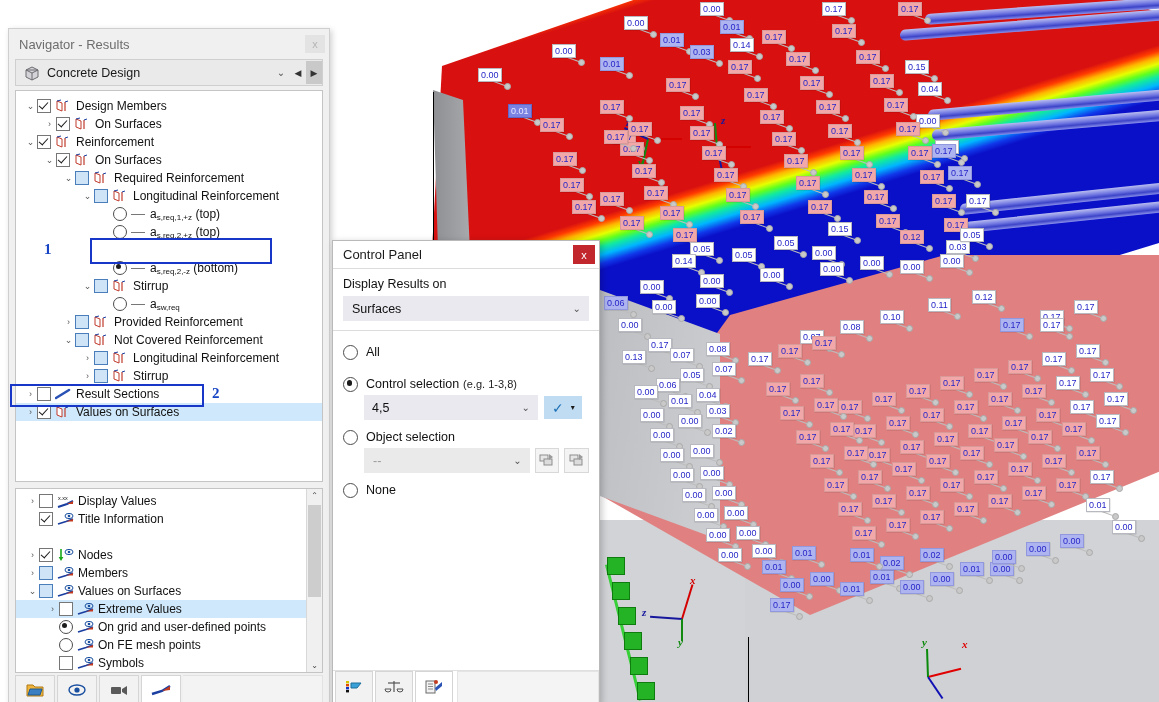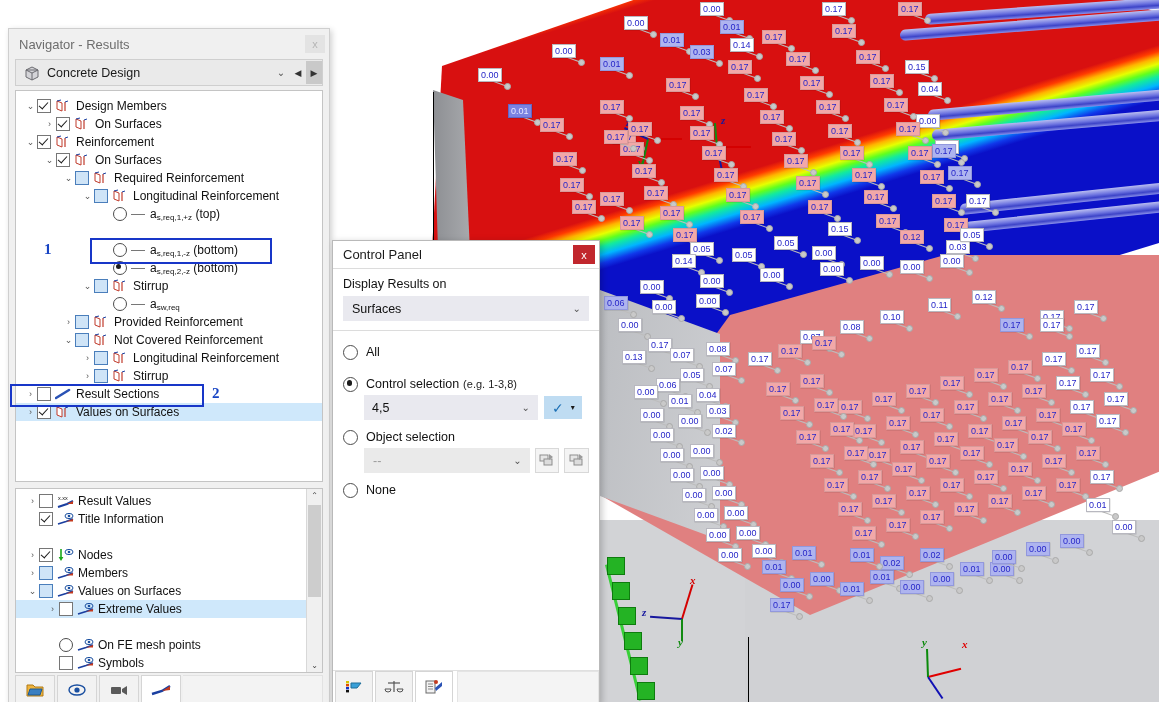--- a/index.html
+++ b/index.html
@@ -953,25 +953,25 @@
             <path d="M10 3 L13 2" stroke="#1a3fa0" stroke-width="1"></path>
           </svg></span>
         <span class="lbl">Longitudinal Reinforcement</span>
       </div>
       <div class="row" style="top: 114px; left: 0px; right: 0px; padding-left: 84px;">
         <span class="exp none"></span>
         <span class="radio"></span>
         <span class="dash"></span>
         <span class="lbl"><span>a</span><sub>s,req,1,+z</sub><span> (top)</span></span>
       </div>
-      <div class="row" style="top: 150px; left: 0px; right: 0px; padding-left: 84px;">
+      <div class="row" style="top: 132px; left: 0px; right: 0px; padding-left: 84px;">
         <span class="exp none"></span>
         <span class="radio"></span>
         <span class="dash"></span>
-        <span class="lbl"><span>a</span><sub>s,req,1,-z</sub><span> (bottom)</span></span>
+        <span class="lbl"><span>a</span><sub>s,req,2,+z</sub><span> (top)</span></span>
       </div>
       <div class="row" style="top: 168px; left: 0px; right: 0px; padding-left: 84px;">
         <span class="exp none"></span>
         <span class="radio on"></span>
         <span class="dash"></span>
         <span class="lbl"><span>a</span><sub>s,req,2,-z</sub><span> (bottom)</span></span>
       </div>
       <div class="row" style="top: 186px; left: 0px; right: 0px; padding-left: 65px;">
         <span class="exp">⌄</span>
         <span class="cb filled"></span>
@@ -1057,21 +1057,21 @@
   <div id="nav-tree2">
     <div id="nav-tree2-inner">
         <div class="row" style="top: 3px; left: 0px; right: 0px; padding-left: 10px;">
           <span class="exp">›</span>
           <span class="cb grey"></span>
           <span class="ico"><svg width="18" height="16" viewBox="0 0 18 16">
               <text x="1" y="6" font-size="5.5" fill="#111" font-family="sans-serif">x.xx</text>
               <path d="M1 13 L10 10 L16 7" stroke="#1a3fa0" stroke-width="2" fill="none"></path>
               <path d="M10 10 L16 7 L16 10 Z" fill="#c43a1e"></path>
             </svg></span>
-          <span class="lbl">Result Values</span>
+          <span class="lbl">Display Values</span>
         </div>
         <div class="row" style="top: 21px; left: 0px; right: 0px; padding-left: 10px;">
           <span class="exp none"></span>
           <span class="cb grey chk"></span>
           <span class="ico"><svg width="18" height="15" viewBox="0 0 18 15">
               <ellipse cx="12" cy="4" rx="4" ry="2.6" fill="none" stroke="#1a4fa0" stroke-width="1"></ellipse>
               <circle cx="12" cy="4" r="1.3" fill="#1a4fa0"></circle>
               <path d="M1 12 L9 9.5 L16 7" stroke="#1a3fa0" stroke-width="1.8" fill="none"></path>
               <path d="M9 9.5 L16 7 L16 9.6 Z" fill="#c43a1e"></path>
             </svg></span>
@@ -1114,20 +1114,31 @@
           <span class="exp">›</span>
           <span class="cb grey"></span>
           <span class="ico"><svg width="18" height="15" viewBox="0 0 18 15">
               <ellipse cx="12" cy="4" rx="4" ry="2.6" fill="none" stroke="#1a4fa0" stroke-width="1"></ellipse>
               <circle cx="12" cy="4" r="1.3" fill="#1a4fa0"></circle>
               <path d="M1 12 L9 9.5 L16 7" stroke="#1a3fa0" stroke-width="1.8" fill="none"></path>
               <path d="M9 9.5 L16 7 L16 9.6 Z" fill="#c43a1e"></path>
             </svg></span>
           <span class="lbl">Extreme Values</span>
         </div>
+        <div class="row" style="top: 129px; left: 0px; right: 0px; padding-left: 30px;">
+          <span class="exp none"></span>
+          <span class="radio on"></span>
+          <span class="ico"><svg width="18" height="15" viewBox="0 0 18 15">
+              <ellipse cx="12" cy="4" rx="4" ry="2.6" fill="none" stroke="#1a4fa0" stroke-width="1"></ellipse>
+              <circle cx="12" cy="4" r="1.3" fill="#1a4fa0"></circle>
+              <path d="M1 12 L9 9.5 L16 7" stroke="#1a3fa0" stroke-width="1.8" fill="none"></path>
+              <path d="M9 9.5 L16 7 L16 9.6 Z" fill="#c43a1e"></path>
+            </svg></span>
+          <span class="lbl">On grid and user-defined points</span>
+        </div>
         <div class="row" style="top: 165px; left: 0px; right: 0px; padding-left: 30px;">
           <span class="exp none"></span>
           <span class="cb grey"></span>
           <span class="ico"><svg width="18" height="15" viewBox="0 0 18 15">
               <ellipse cx="12" cy="4" rx="4" ry="2.6" fill="none" stroke="#1a4fa0" stroke-width="1"></ellipse>
               <circle cx="12" cy="4" r="1.3" fill="#1a4fa0"></circle>
               <path d="M1 12 L9 9.5 L16 7" stroke="#1a3fa0" stroke-width="1.8" fill="none"></path>
               <path d="M9 9.5 L16 7 L16 9.6 Z" fill="#c43a1e"></path>
             </svg></span>
           <span class="lbl">Symbols</span>

